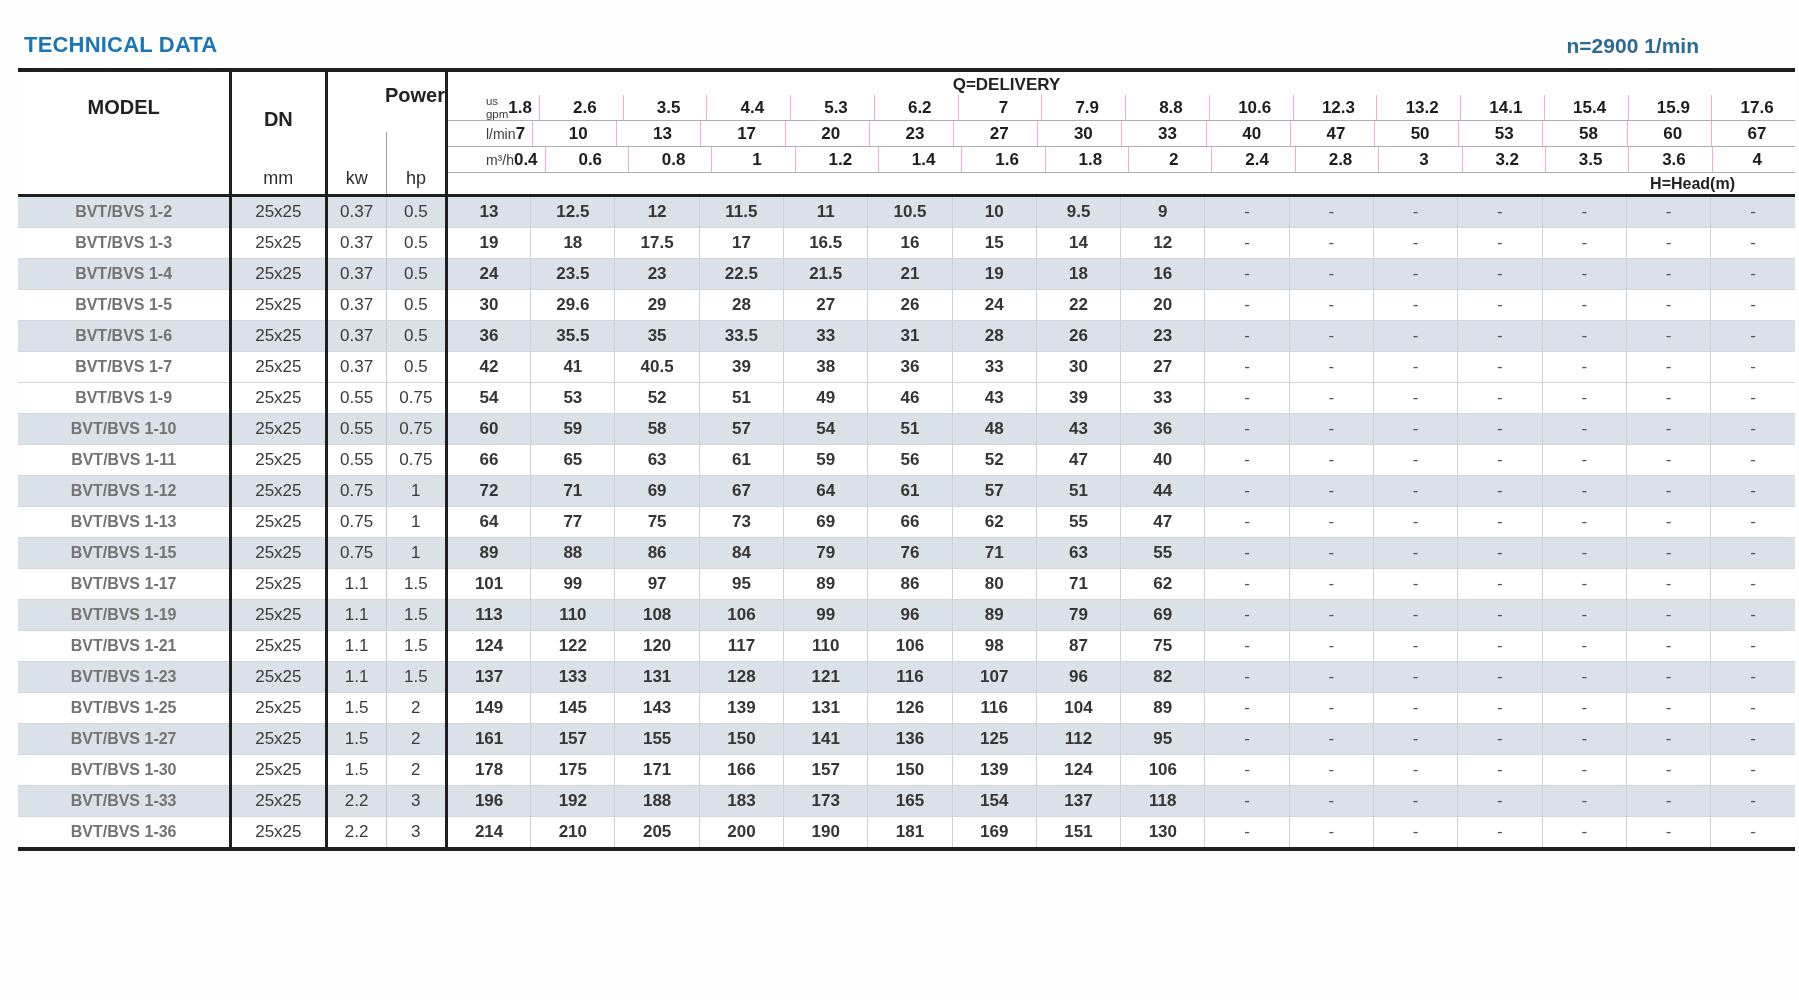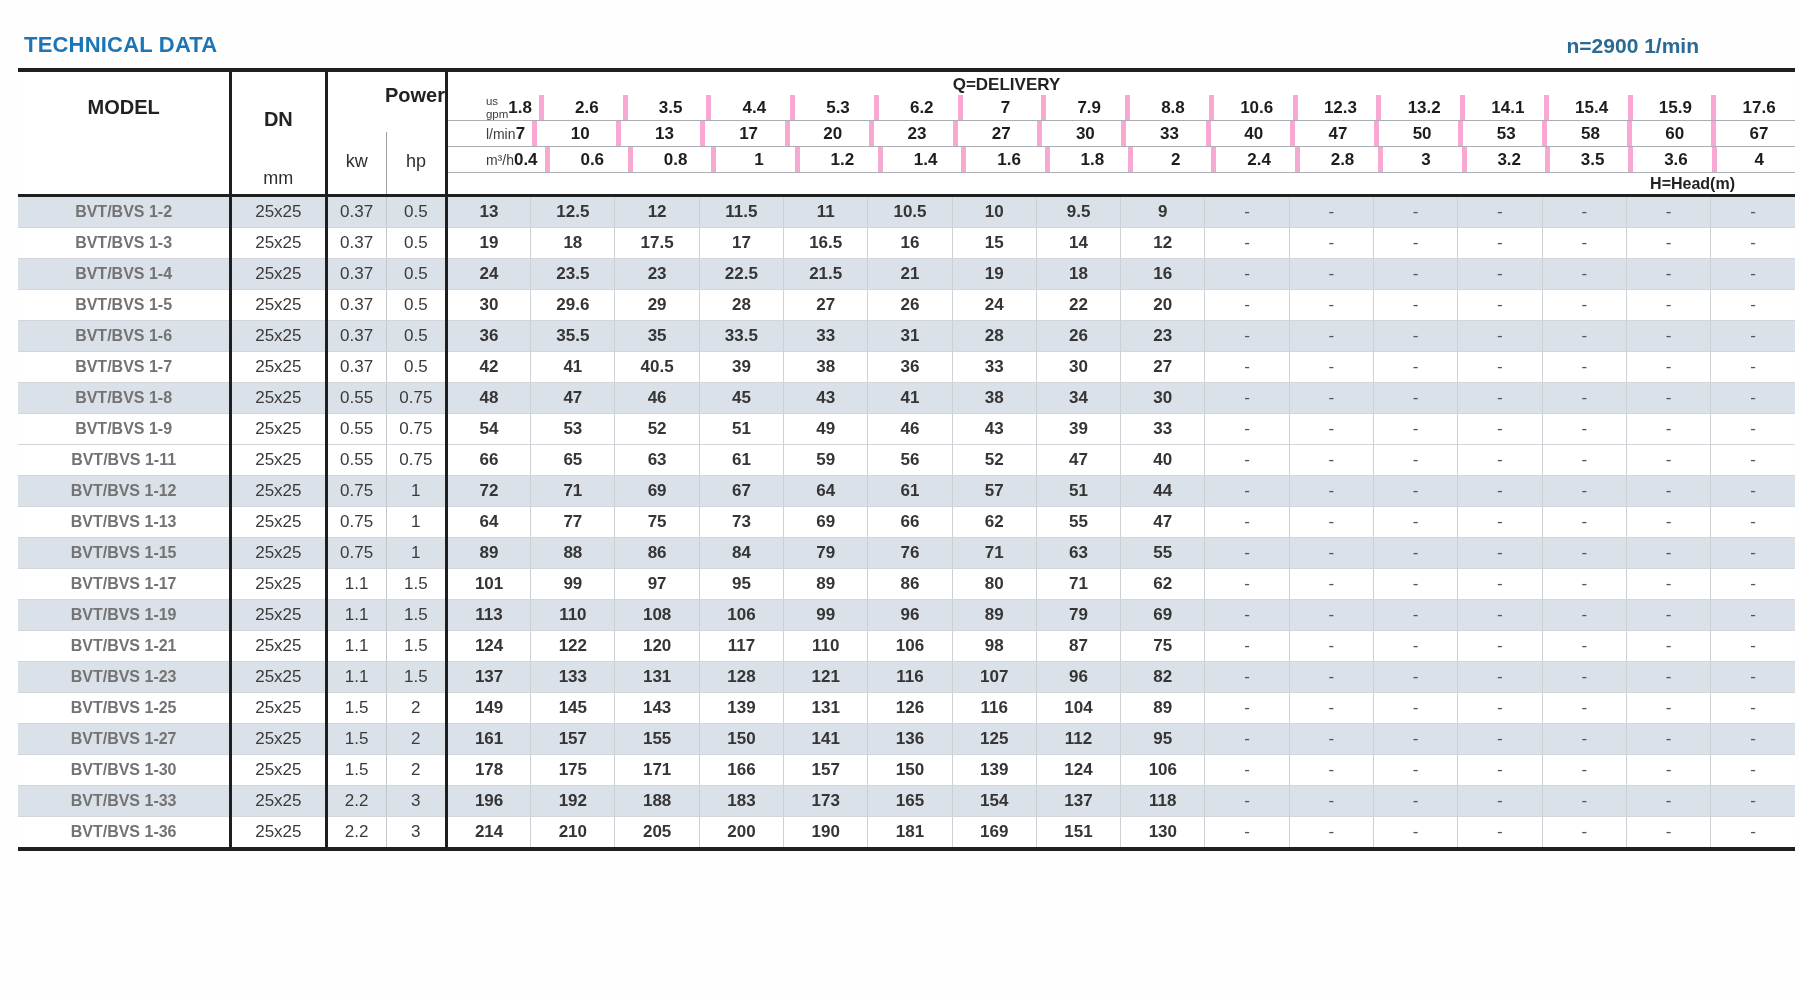--- a/index.html
+++ b/index.html
@@ -44,29 +44,29 @@
   }
   th.model-h{border-right:3px solid #1f1f1f;}
   th.dn-h{border-right:3px solid #1f1f1f;}
   th.power-h{border-right:3px solid #1f1f1f;}
 
   .model-label{margin-top:24px;font-size:20px;text-align:center;}
   .dn-label{margin-top:36px;font-size:20px;text-align:center;}
   .dn-unit{position:absolute;bottom:5px;left:0;width:100%;text-align:center;font-size:18px;font-weight:400;color:#2e2e2e;}
   .power-label{margin-top:12px;font-size:20px;text-align:right;}
   .power-units{position:absolute;bottom:0;left:0;width:100%;height:62px;display:grid;grid-template-columns:1fr 1fr;}
-  .pu-cell{display:flex;align-items:flex-end;justify-content:center;padding-bottom:22px;font-size:18px;font-weight:400;color:#2e2e2e;}
+  .pu-cell{display:flex;align-items:flex-end;justify-content:center;padding-bottom:5px;font-size:18px;font-weight:400;color:#2e2e2e;}
   .pu-cell + .pu-cell{border-left:1px solid #9aa0a6;}
 
   
   .qdel{height:23px;line-height:25px;font-size:17px;font-weight:700;text-align:center;transform:translateX(-115px);}
   .unit-rows{display:block;}
   .unit-row{display:grid;grid-template-columns:repeat(16,1fr);height:25px;border-bottom:1px solid #a9aeb4;}
   .unit-cell{display:flex;align-items:center;justify-content:center;font-size:17px;font-weight:700;color:#1d1d1d;}
-  .unit-cell + .unit-cell{border-left:5px solid #f9a8d4;padding-left:7px;}
+  .unit-cell + .unit-cell{border-left:1px solid #f9a8d4;padding-left:7px;}
   .unit-cell.first{justify-content:space-between;padding:0 7px 0 2px;margin-left:36px;}
   .unit-label{font-weight:400;font-size:14px;color:#3d3d3d;text-align:left;line-height:1;}
   .unit-label.two-line{display:flex;flex-direction:column;font-size:11.5px;}
   .unit-label.two-line span{display:block;line-height:1.05;}
   .head-lbl{height:21px;line-height:21px;font-size:16px;font-weight:700;text-align:right;transform:translateX(-60px);}
 
   
   tbody td{
     height:30px;text-align:center;font-size:17px;
     border-bottom:1px solid #d2d6da;color:#333;background:#fff;
@@ -424,42 +424,20 @@
             <td class="head">30</td>
             <td class="head">27</td>
             <td class="head dash">-</td>
             <td class="head dash">-</td>
             <td class="head dash">-</td>
             <td class="head dash">-</td>
             <td class="head dash">-</td>
             <td class="head dash">-</td>
             <td class="head dash">-</td>
           </tr>
-          <tr class="shaded">
-            <td class="model">BVT/BVS 1-8</td>
-            <td class="dn">25x25</td>
-            <td class="kw">0.55</td>
-            <td class="hp">0.75</td>
-            <td class="head first-head">48</td>
-            <td class="head">47</td>
-            <td class="head">46</td>
-            <td class="head">45</td>
-            <td class="head">43</td>
-            <td class="head">41</td>
-            <td class="head">38</td>
-            <td class="head">34</td>
-            <td class="head">30</td>
-            <td class="head dash">-</td>
-            <td class="head dash">-</td>
-            <td class="head dash">-</td>
-            <td class="head dash">-</td>
-            <td class="head dash">-</td>
-            <td class="head dash">-</td>
-            <td class="head dash">-</td>
-          </tr>
           <tr>
             <td class="model">BVT/BVS 1-9</td>
             <td class="dn">25x25</td>
             <td class="kw">0.55</td>
             <td class="hp">0.75</td>
             <td class="head first-head">54</td>
             <td class="head">53</td>
             <td class="head">52</td>
             <td class="head">51</td>
             <td class="head">49</td>
@@ -468,20 +446,42 @@
             <td class="head">39</td>
             <td class="head">33</td>
             <td class="head dash">-</td>
             <td class="head dash">-</td>
             <td class="head dash">-</td>
             <td class="head dash">-</td>
             <td class="head dash">-</td>
             <td class="head dash">-</td>
             <td class="head dash">-</td>
           </tr>
+          <tr class="shaded">
+            <td class="model">BVT/BVS 1-10</td>
+            <td class="dn">25x25</td>
+            <td class="kw">0.55</td>
+            <td class="hp">0.75</td>
+            <td class="head first-head">60</td>
+            <td class="head">59</td>
+            <td class="head">58</td>
+            <td class="head">57</td>
+            <td class="head">54</td>
+            <td class="head">51</td>
+            <td class="head">48</td>
+            <td class="head">43</td>
+            <td class="head">36</td>
+            <td class="head dash">-</td>
+            <td class="head dash">-</td>
+            <td class="head dash">-</td>
+            <td class="head dash">-</td>
+            <td class="head dash">-</td>
+            <td class="head dash">-</td>
+            <td class="head dash">-</td>
+          </tr>
           <tr>
             <td class="model">BVT/BVS 1-11</td>
             <td class="dn">25x25</td>
             <td class="kw">0.55</td>
             <td class="hp">0.75</td>
             <td class="head first-head">66</td>
             <td class="head">65</td>
             <td class="head">63</td>
             <td class="head">61</td>
             <td class="head">59</td>

